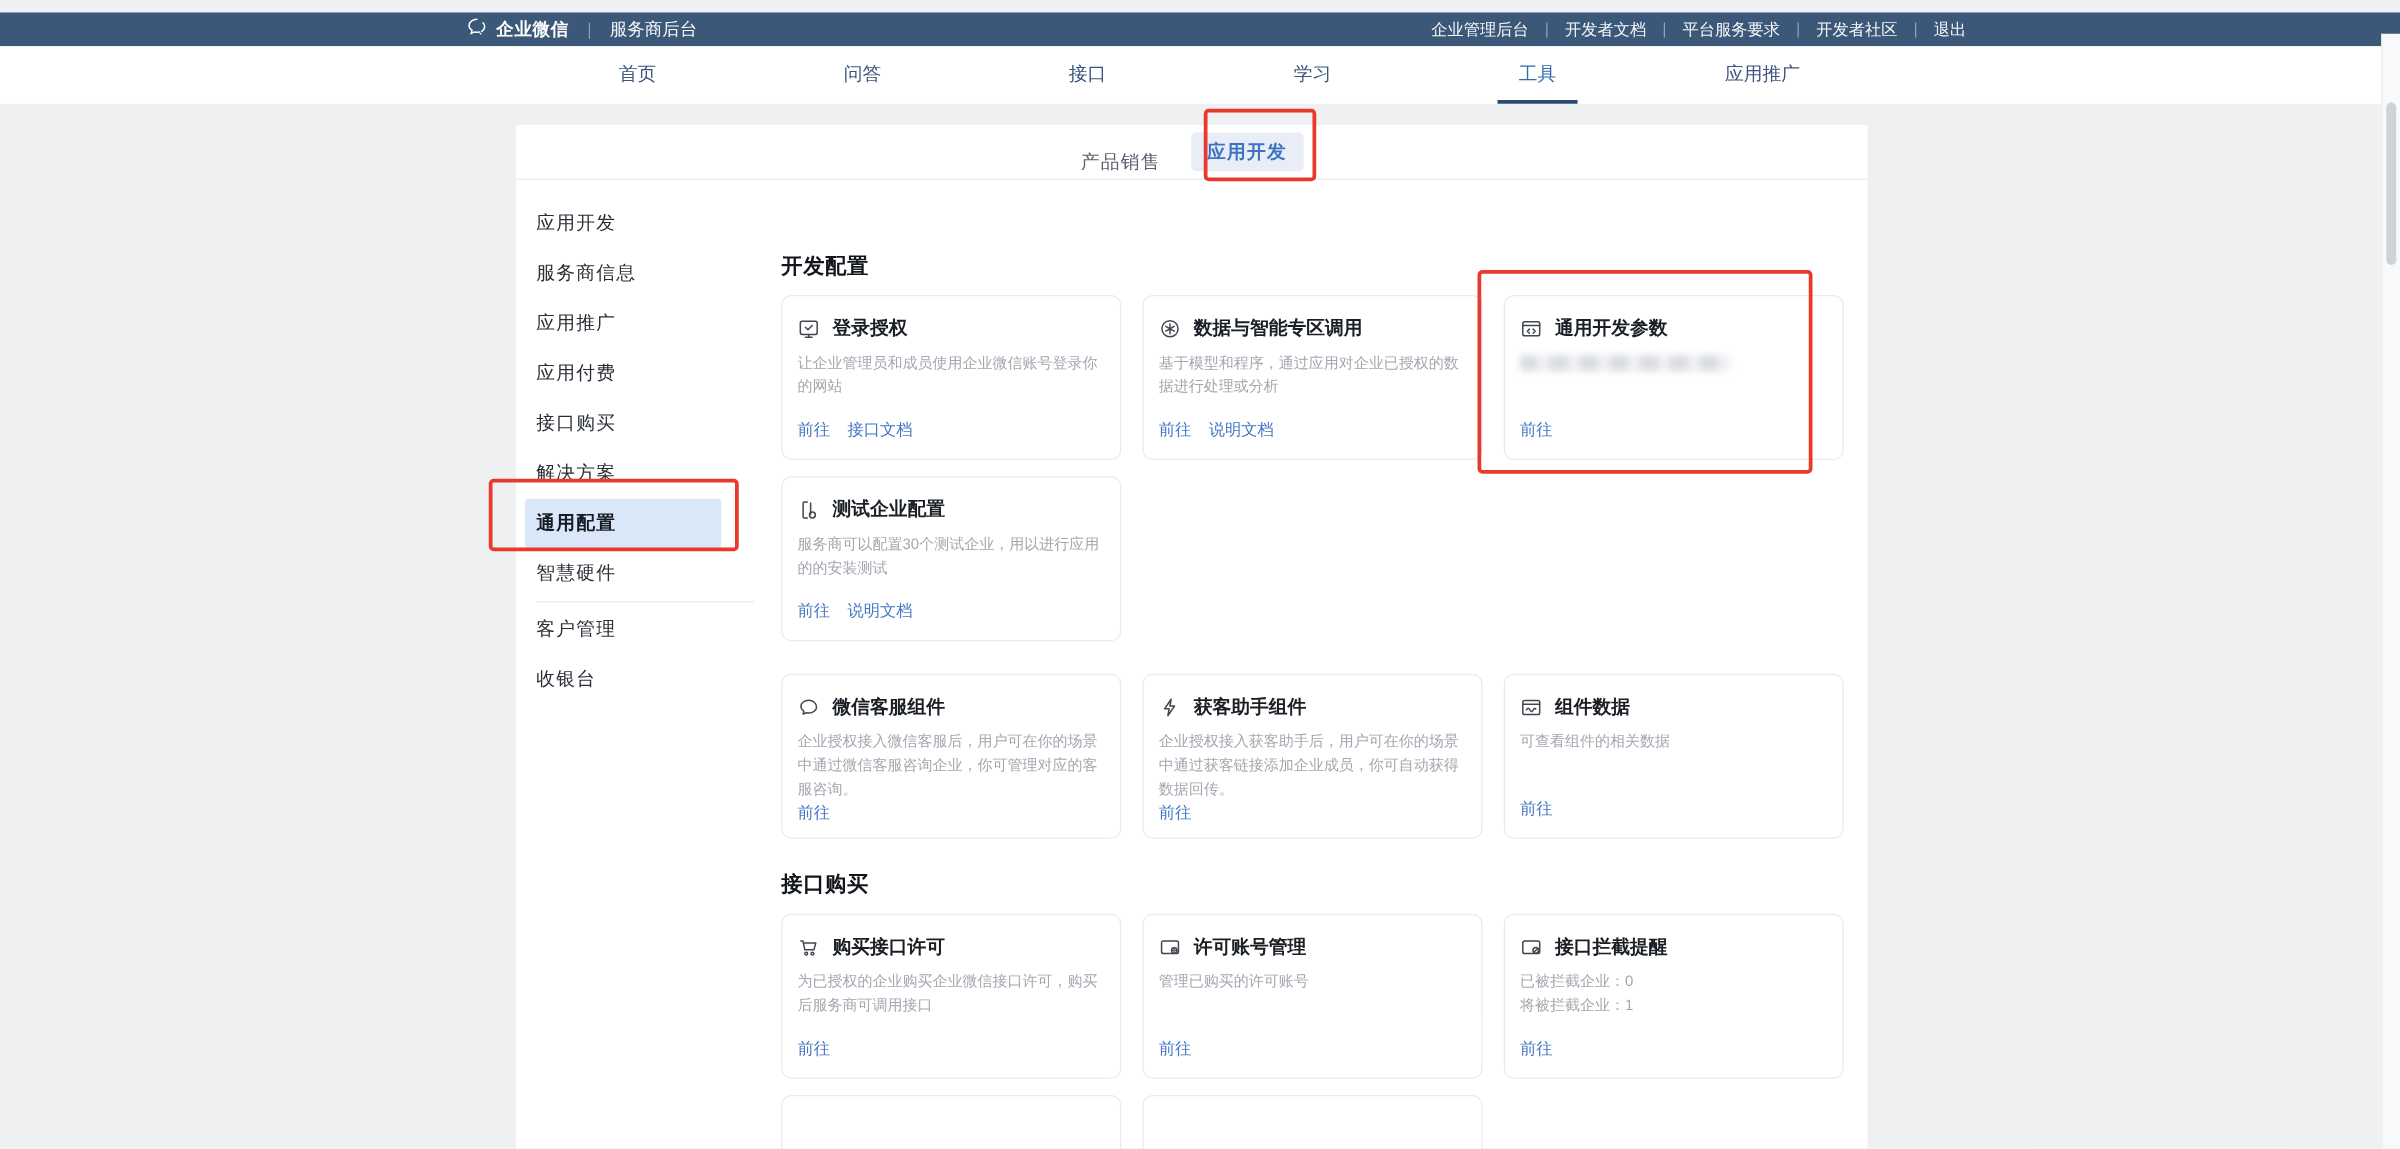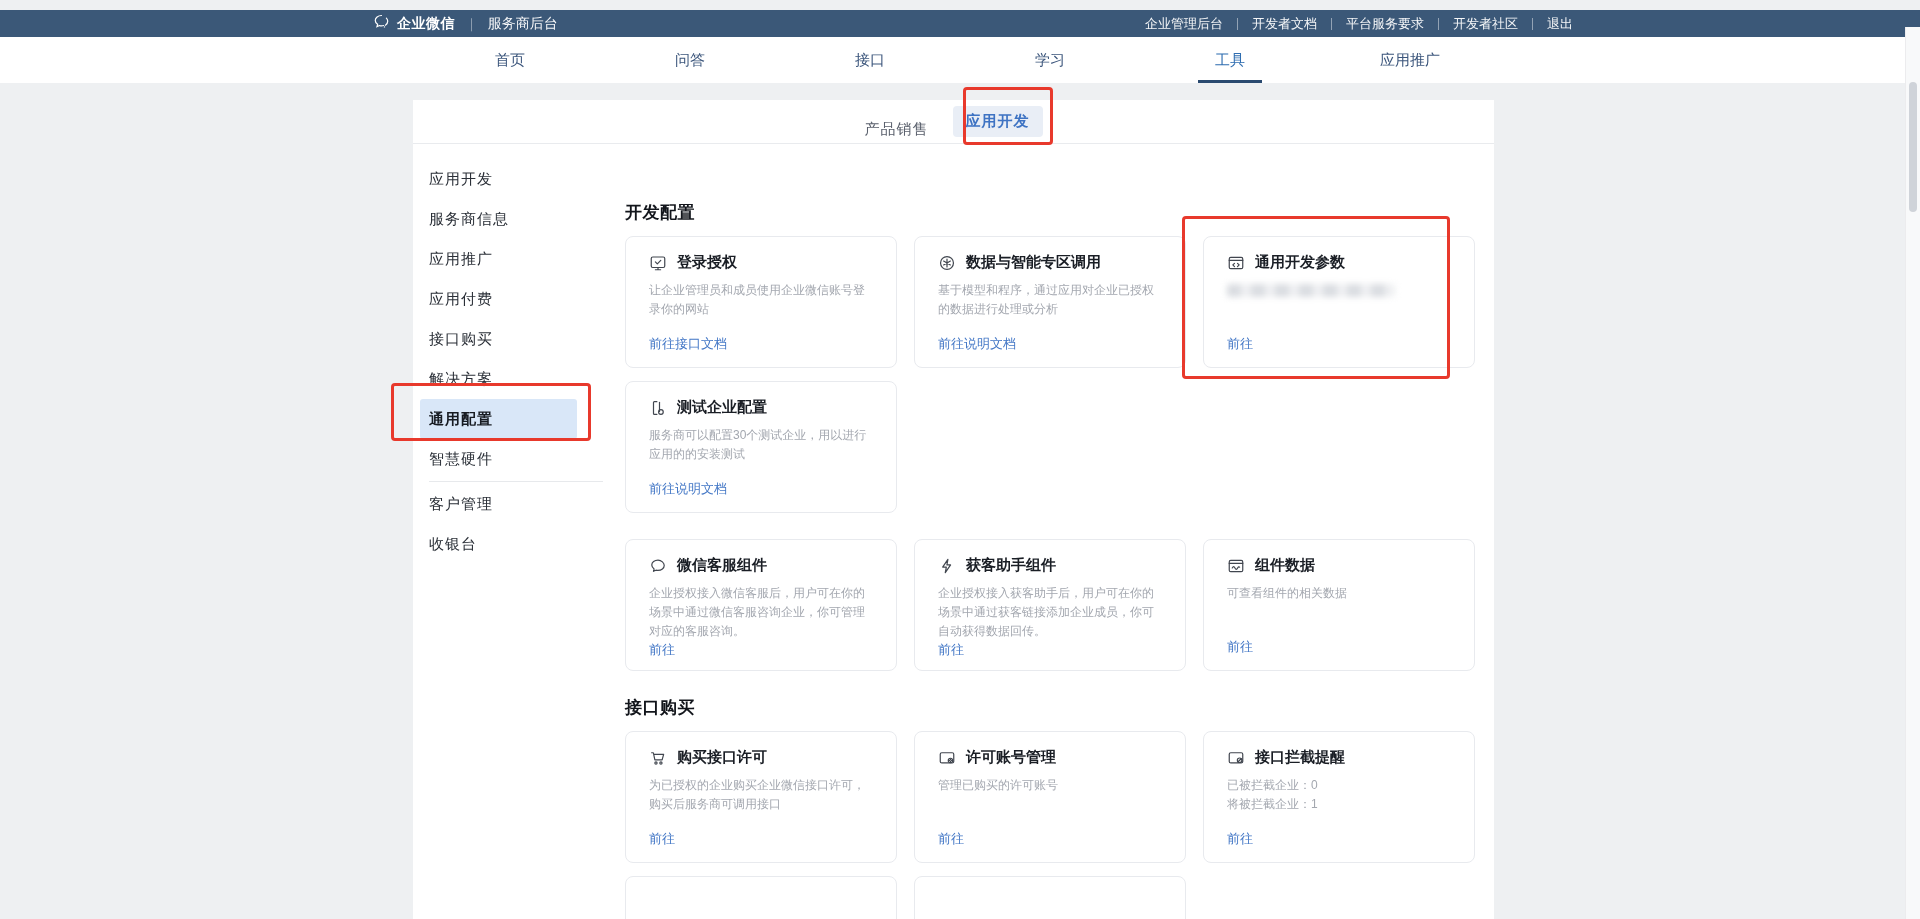--- a/index.html
+++ b/index.html
@@ -44,27 +44,27 @@
   .sidebar{width:212px;flex:0 0 212px;padding-top:15px;}
   .side-item{height:40px;line-height:40px;margin-left:7px;width:148px;padding-left:9px;
     font-size:15px;color:#2a2f37;cursor:pointer;border-radius:3px;position:relative;letter-spacing:1px;}
   .side-item.active{background:var(--sideActiveBg);font-weight:bold;color:#171b22;}
   .side-divider{height:1px;background:#e7e9ec;margin:2px 22px 2px 16px;}
   
   .content{padding-top:58px;width:853px;}
   .section{margin-bottom:26px;}
   .sec-title{font-size:17px;line-height:22px;margin:0 0 12px 0;color:#12151b;font-weight:bold;letter-spacing:.5px;}
   .cards{display:grid;grid-template-columns:repeat(3,272px);grid-auto-rows:132px;gap:13px 17px;}
-  .card{border:1px solid #e8eaee;border-radius:8px;padding:16px 23px 14px;box-sizing:border-box;
+  .card{border:1px solid #e8eaee;border-radius:8px;padding:16px 12px 14px;box-sizing:border-box;
     display:flex;flex-direction:column;background:#fff;}
   .card.rel{position:relative;}
   .card-head{display:flex;align-items:center;gap:10px;font-size:15px;color:#1a1e25;font-weight:600;}
   .card-icon{display:inline-flex;width:18px;height:18px;flex:0 0 18px;}
   .card-desc{margin-top:9px;font-size:12px;line-height:19px;color:#a3a7af;}
-  .card-links{margin-top:auto;display:flex;font-size:13px;color:var(--link);}
+  .card-links{margin-top:auto;display:flex;gap:14px;font-size:13px;color:var(--link);}
   .card-links span{cursor:pointer;}
   .masked{width:168px;height:13px;margin-top:12px;border-radius:2px;opacity:.65;
     background:repeating-linear-gradient(90deg,#c6cad1 0 14px,#e6e8eb 14px 24px);filter:blur(3px);}
   
   .ann{position:absolute;border:3px solid var(--red);border-radius:4px;pointer-events:none;z-index:6;}
   .ann-tab{left:10px;top:-19px;width:84px;height:52px;}
   .ann-side{left:-29px;top:-16px;width:194px;height:52px;}
   .ann-card{left:-22px;top:-21px;width:262px;height:157px;}
   
   .scroll-track{position:absolute;right:0;top:27px;bottom:0;width:14px;background:#f8f9fa;

